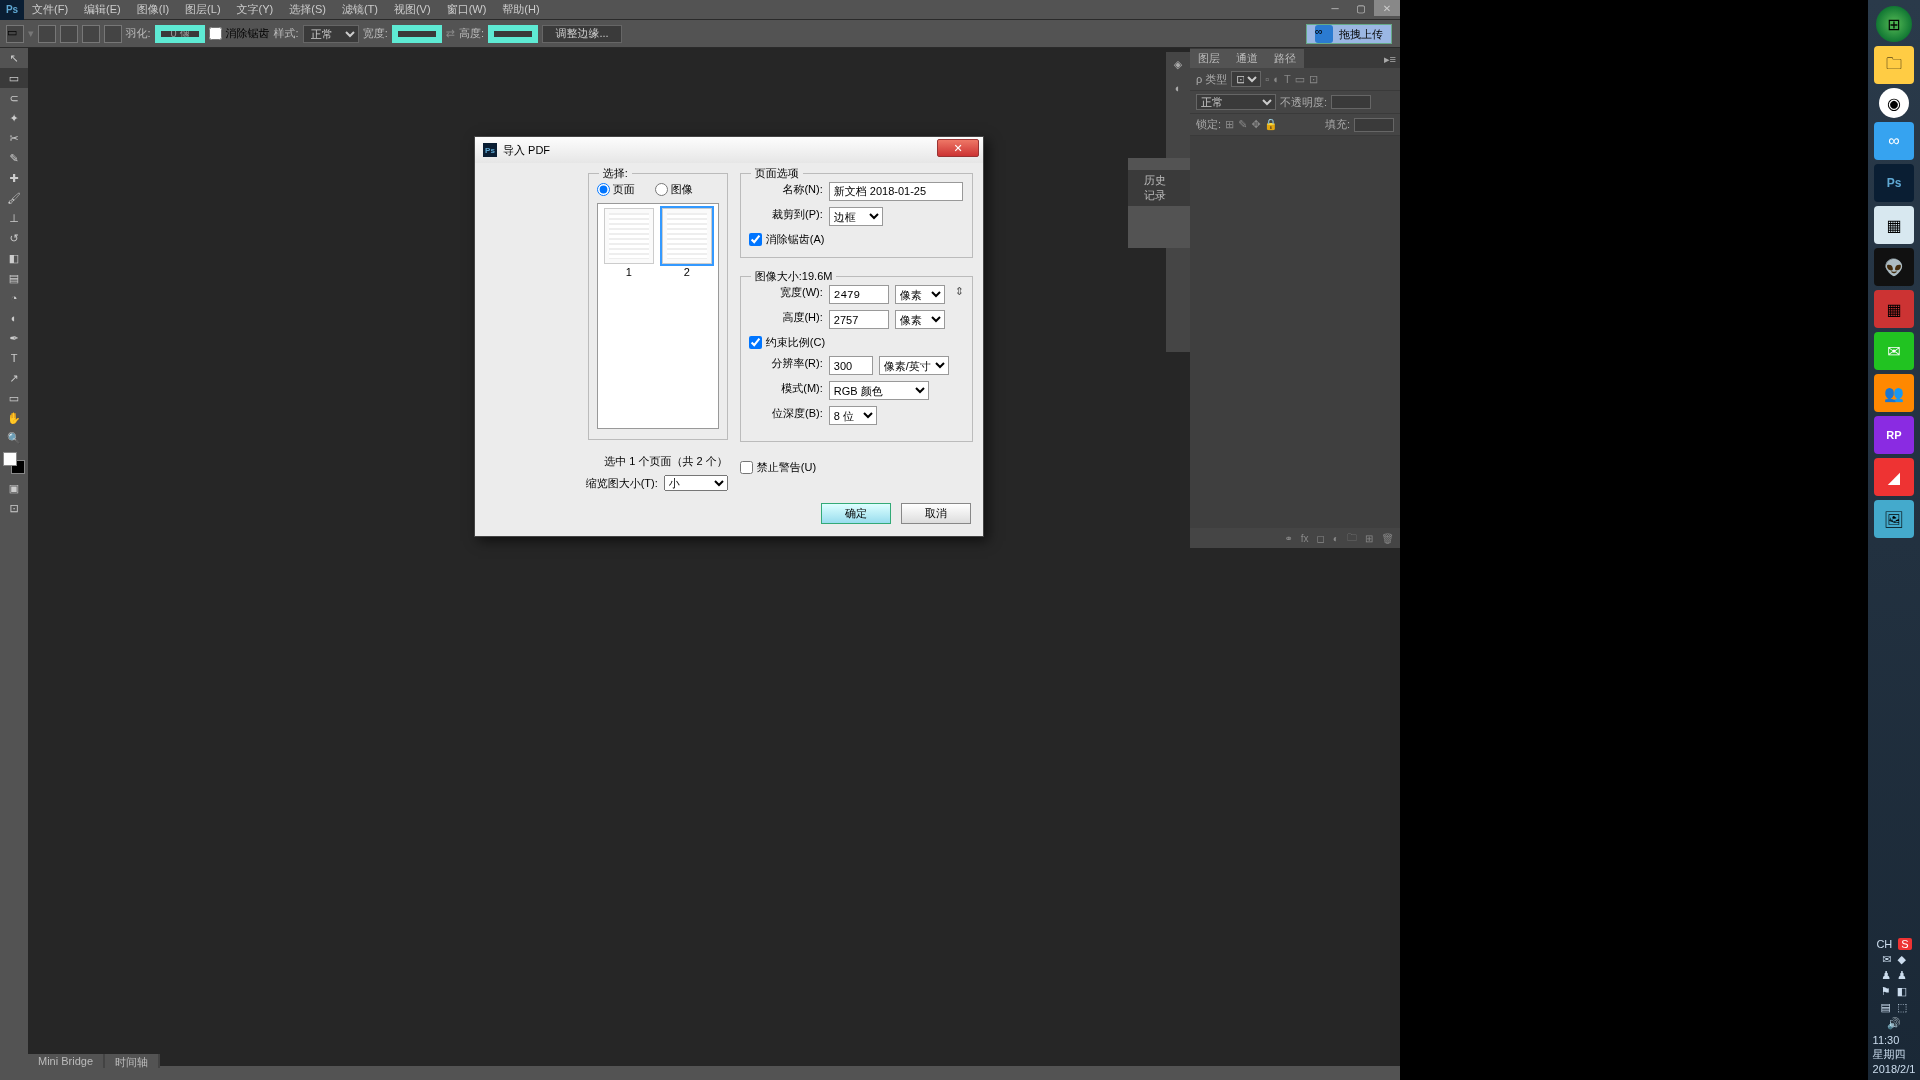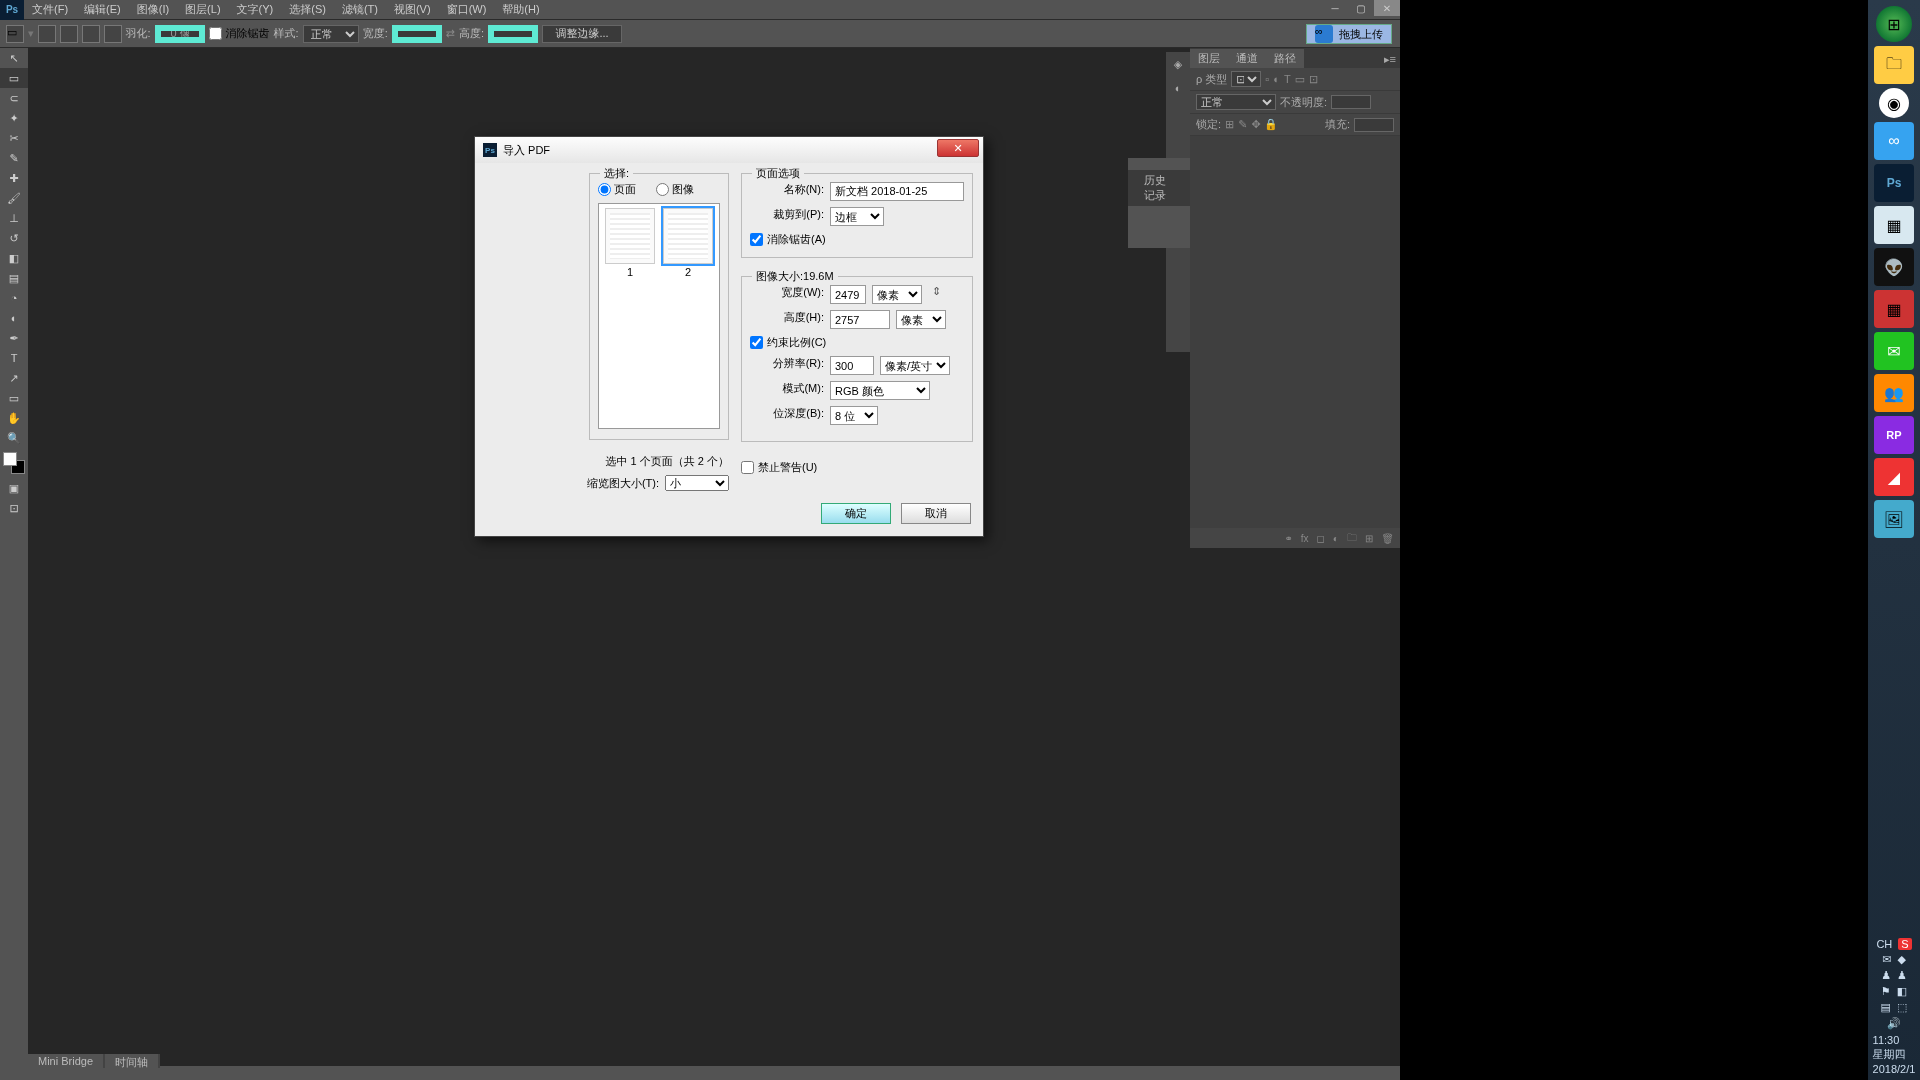--- a/index.html
+++ b/index.html
@@ -311,21 +311,21 @@
           <label class="chk">
               <input type="checkbox" checked="" style="">
               <span>消除锯齿(A)</span>
             </label>
         </div>
 
         <div class="fieldset">
           <span class="legend">图像大小:19.6M</span>
           <div class="formrow">
             <span class="flab">宽度(W):</span>
-            <input type="text" style="width: 36px;" value="2479">
+            <input type="text" style="width: 60px; font-family: Liberation Mono, monospace;" value="2479">
             <select style="width:50px"><option>像素</option></select>
             <span class="linkico">⇕</span>
           </div>
           <div class="formrow">
             <span class="flab">高度(H):</span>
             <input type="text" style="width: 60px;" value="2757">
             <select style="width:50px"><option>像素</option></select>
           </div>
           <label class="chk">
               <input type="checkbox" checked="" style="">

